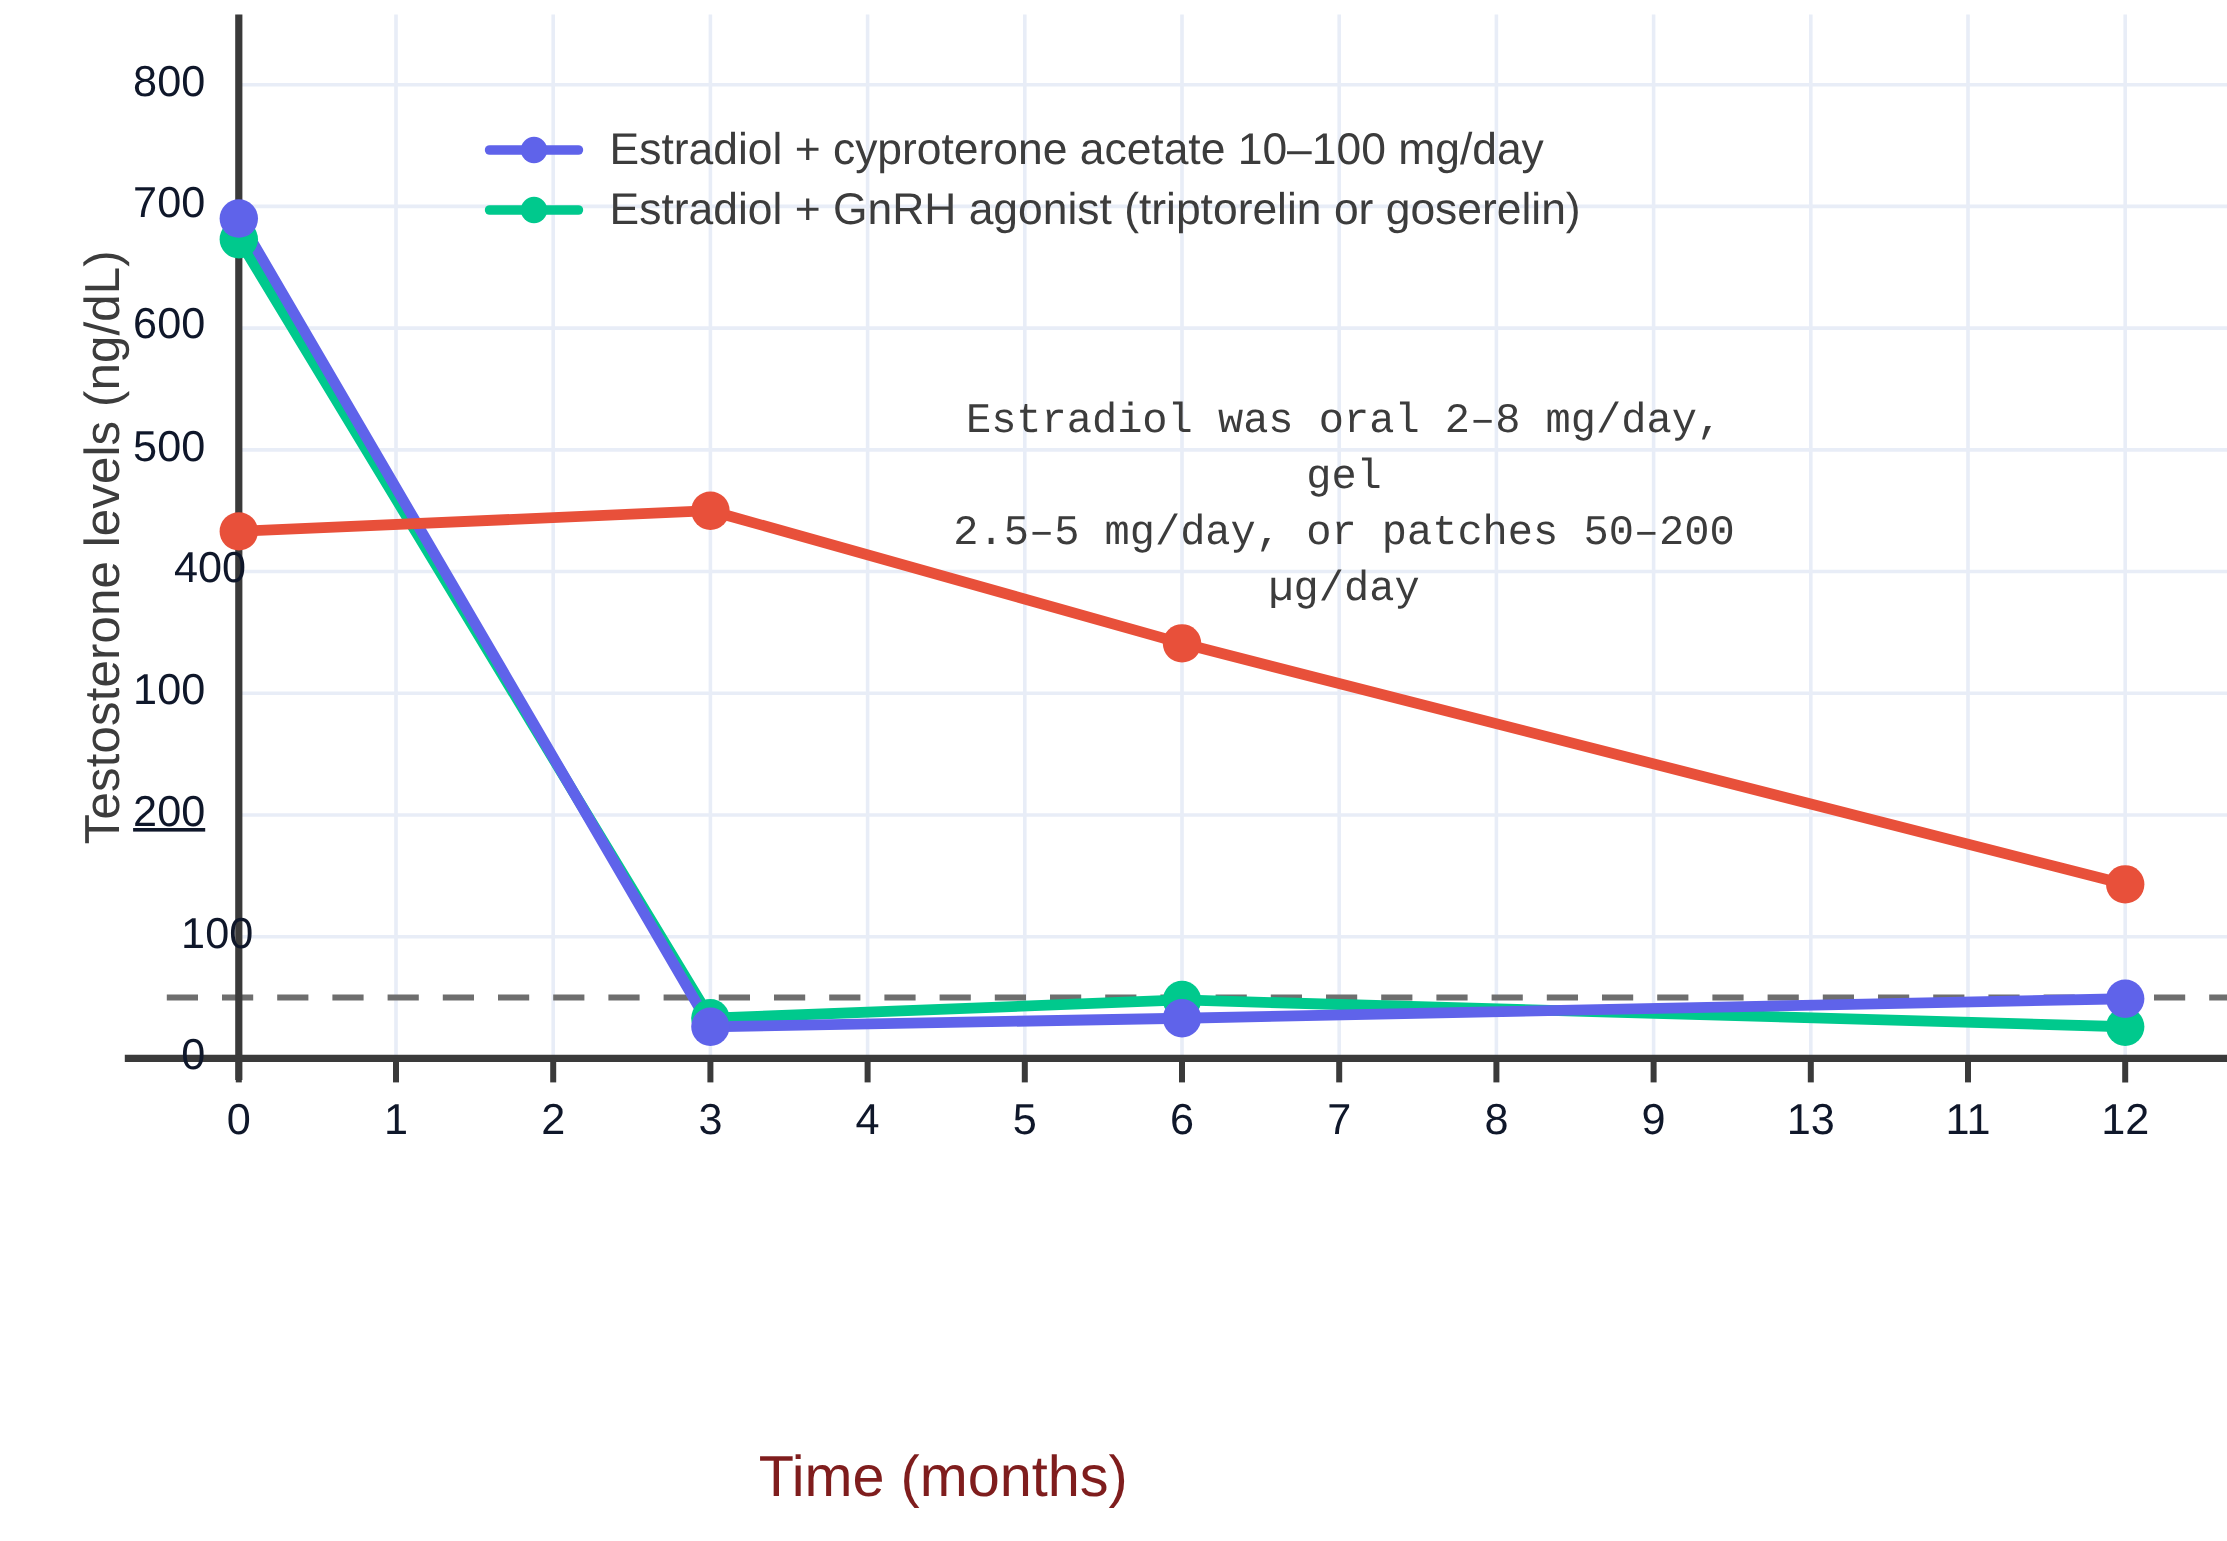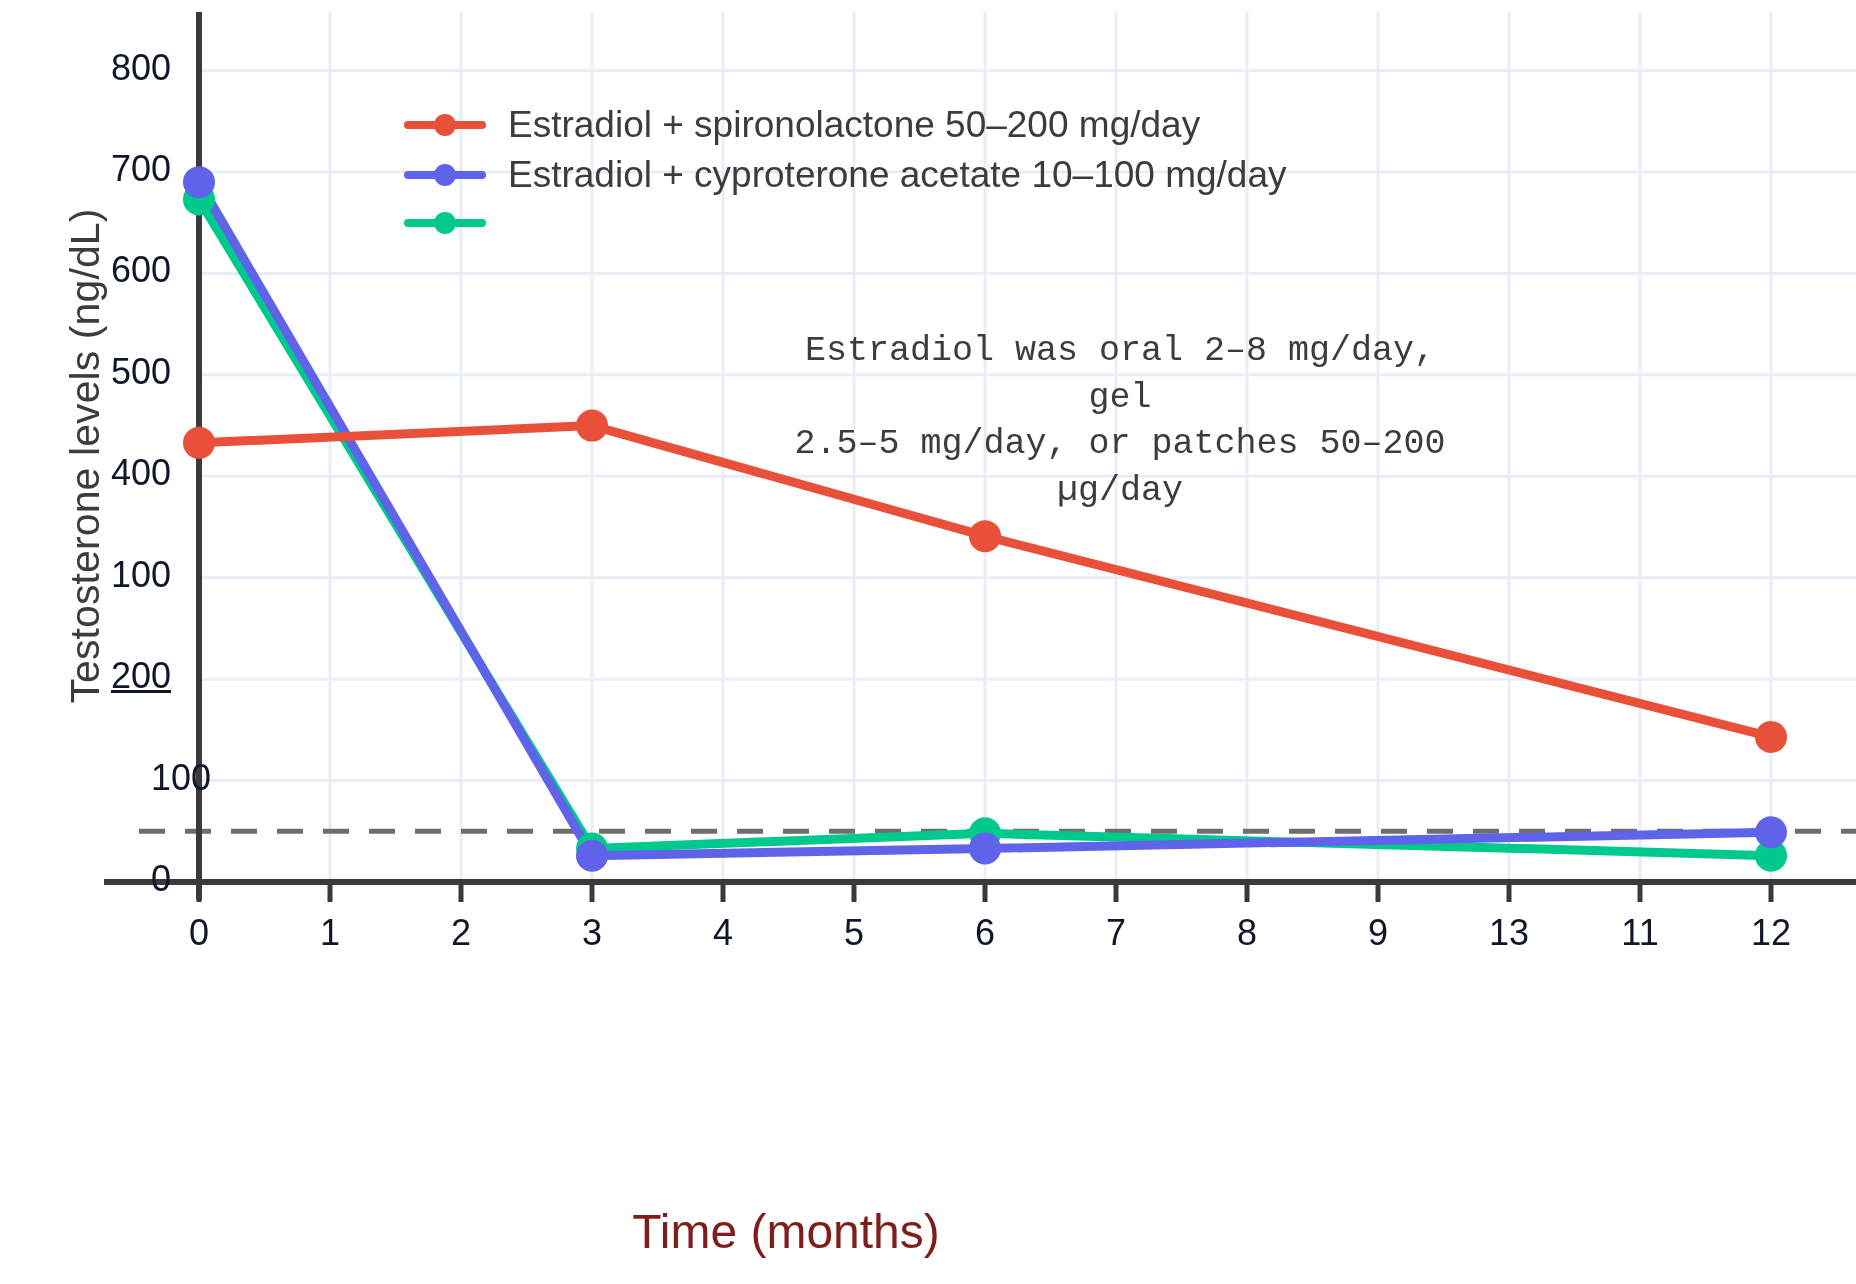--- a/index.html
+++ b/index.html
@@ -153,21 +153,21 @@
 
   <div class="ytitle" id="ytitle" style="transform: translate(62px, 703.5px) rotate(-90deg);">Testosterone levels (ng/dL)</div>
 
   <div class="xtitle">Time (months)</div>
 
   <div id="ytick-labels">
       <div class="tick-label ytick" style="right: 1685px; top: 858px; left: 0px; width: 171px;">0</div>
       <div class="tick-label ytick" style="right: 1685px; top: 756.571px; left: 0px; width: 171px; margin-left: 40px;">100</div>
       <div class="tick-label ytick" style="right: 1685px; top: 655.143px; left: 0px; width: 171px; text-decoration: underline;">200</div>
       <div class="tick-label ytick" style="right: 1685px; top: 553.714px; left: 0px; width: 171px;">100</div>
-      <div class="tick-label ytick" style="right: 1685px; top: 452.286px; left: 0px; width: 171px;">400</div>
+      <div class="tick-label ytick" style="right: 1685px; top: 452.286px; left: 0px; width: 171px; padding-left: 34px;">400</div>
       <div class="tick-label ytick" style="right: 1685px; top: 350.857px; left: 0px; width: 171px;">500</div>
       <div class="tick-label ytick" style="right: 1685px; top: 249.429px; left: 0px; width: 171px;">600</div>
       <div class="tick-label ytick" style="right: 1685px; top: 148px; left: 0px; width: 171px;">700</div>
       <div class="tick-label ytick" style="right: 1685px; top: 46.5714px; left: 0px; width: 171px;">800</div>
     </div>
   <div id="xtick-labels">
       <div class="tick-label xtick" style="left: 139px; top: 912px; width: 120px;">0</div>
       <div class="tick-label xtick" style="left: 270px; top: 912px; width: 120px;">1</div>
       <div class="tick-label xtick" style="left: 401px; top: 912px; width: 120px;">2</div>
       <div class="tick-label xtick" style="left: 532px; top: 912px; width: 120px;">3</div>
@@ -178,37 +178,31 @@
       <div class="tick-label xtick" style="left: 1187px; top: 912px; width: 120px;">8</div>
       <div class="tick-label xtick" style="left: 1318px; top: 912px; width: 120px;">9</div>
       <div class="tick-label xtick" style="left: 1449px; top: 912px; width: 120px;">13</div>
       <div class="tick-label xtick" style="left: 1580px; top: 912px; width: 120px;">11</div>
       <div class="tick-label xtick" style="left: 1711px; top: 912px; width: 120px;">12</div>
     </div>
 
   <div class="legend" id="legend">
       <div class="legend-row">
         <span class="legend-swatch">
-          <span class="lg-line" style="background: rgb(232, 80, 58);"></span>
-          <span class="lg-dot" style="background: rgb(232, 80, 58);"></span>
-        </span>
-        <span class="legend-text">Estradiol + spironolactone 50–200 mg/day</span>
-      </div>
-      <div class="legend-row">
-        <span class="legend-swatch">
           <span class="lg-line" style="background: rgb(95, 99, 234);"></span>
           <span class="lg-dot" style="background: rgb(95, 99, 234);"></span>
         </span>
         <span class="legend-text">Estradiol + cyproterone acetate 10–100 mg/day</span>
       </div>
       <div class="legend-row">
         <span class="legend-swatch">
           <span class="lg-line" style="background: rgb(0, 201, 141);"></span>
           <span class="lg-dot" style="background: rgb(0, 201, 141);"></span>
         </span>
+        <span class="legend-text">Estradiol + GnRH agonist (triptorelin or goserelin)</span>
       </div>
     </div>
 
   <div class="annotation">
     <div>Estradiol was oral 2–8 mg/day, gel</div>
     <div>2.5–5 mg/day, or patches 50–200 µg/day</div>
   </div>
 
 </div>
 

